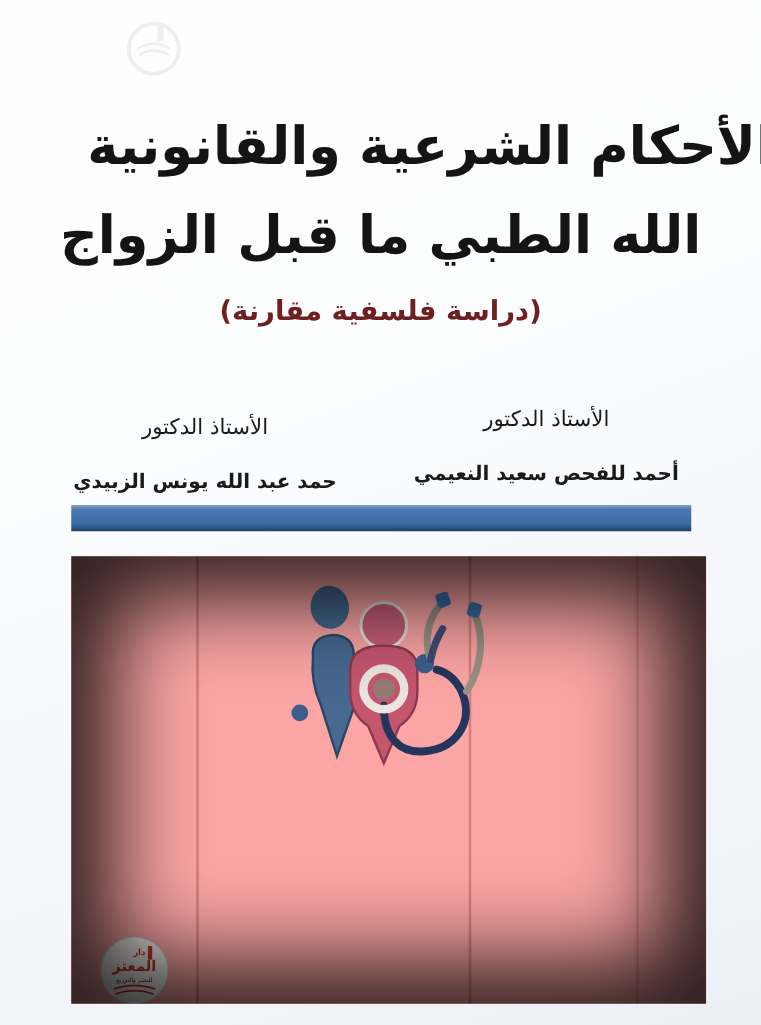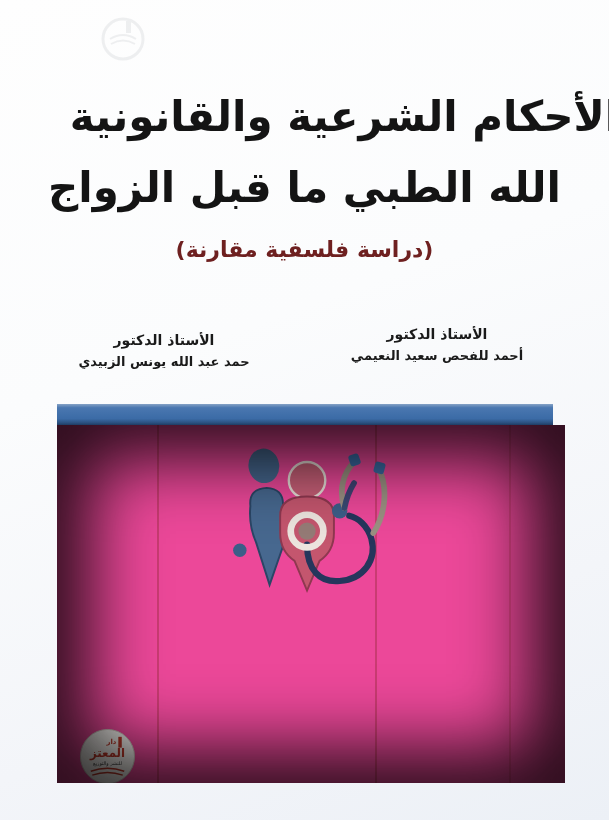--- a/index.html
+++ b/index.html
@@ -15,32 +15,32 @@
   }
   .title-line.l1{top:92px;padding-left:40px;}
   .title-line.l2{top:163px;}
   .subtitle{
     position:absolute;left:0;width:609px;top:237px;text-align:center;direction:rtl;
     font-size:22px;font-weight:bold;color:#6e2020;
   }
   .author-block{position:absolute;text-align:center;direction:rtl;color:#1a1a1a;}
   .author-block.right{top:326px;left:327px;width:220px;}
   .author-block.left{top:332px;left:50px;width:228px;}
-  .author-honorific{font-size:14px;font-weight:bold;}
-  .author-name{font-size:13px;font-weight:bold;margin-top:6px;}
+  .author-honorific{font-size:17px;font-weight:normal;}
+  .author-name{font-size:16px;font-weight:bold;margin-top:23px;}
   .band{
     position:absolute;left:57px;top:404px;width:496px;height:21px;
     background:linear-gradient(#85a2c6 0%,#4a77b0 18%,#3b6ba6 70%,#2a507f 90%,#1e3c63 100%);
   }
   .photo{
-    position:absolute;left:57px;top:425px;width:508px;height:358px;overflow:hidden;
+    position:absolute;left:57px;top:445px;width:508px;height:358px;overflow:hidden;
     background:
       radial-gradient(ellipse 150px 140px at 250px 110px, rgba(238,231,223,0.95) 0%, rgba(214,202,192,0.8) 38%, rgba(130,96,72,0.28) 68%, rgba(0,0,0,0) 82%),
       radial-gradient(ellipse 330px 270px at 250px 135px, #63born 0%, #5a4334 0%, #3a2517 45%, #1e110a 75%, #150b06 100%);
-    background-color:#ec4899;
+    background-color:#fca5a5;
   }
   .photo::after{
     content:"";position:absolute;inset:0;
     box-shadow:inset 0 0 70px 35px rgba(0,0,0,0.82);
     pointer-events:none;
   }
   .scratch{position:absolute;top:0;bottom:0;width:2px;background:rgba(110,28,14,0.28);}
   .scratch.s1{left:100px;}
   .scratch.s2{left:318px;}
   .scratch.s3{left:452px;opacity:0.6;}

